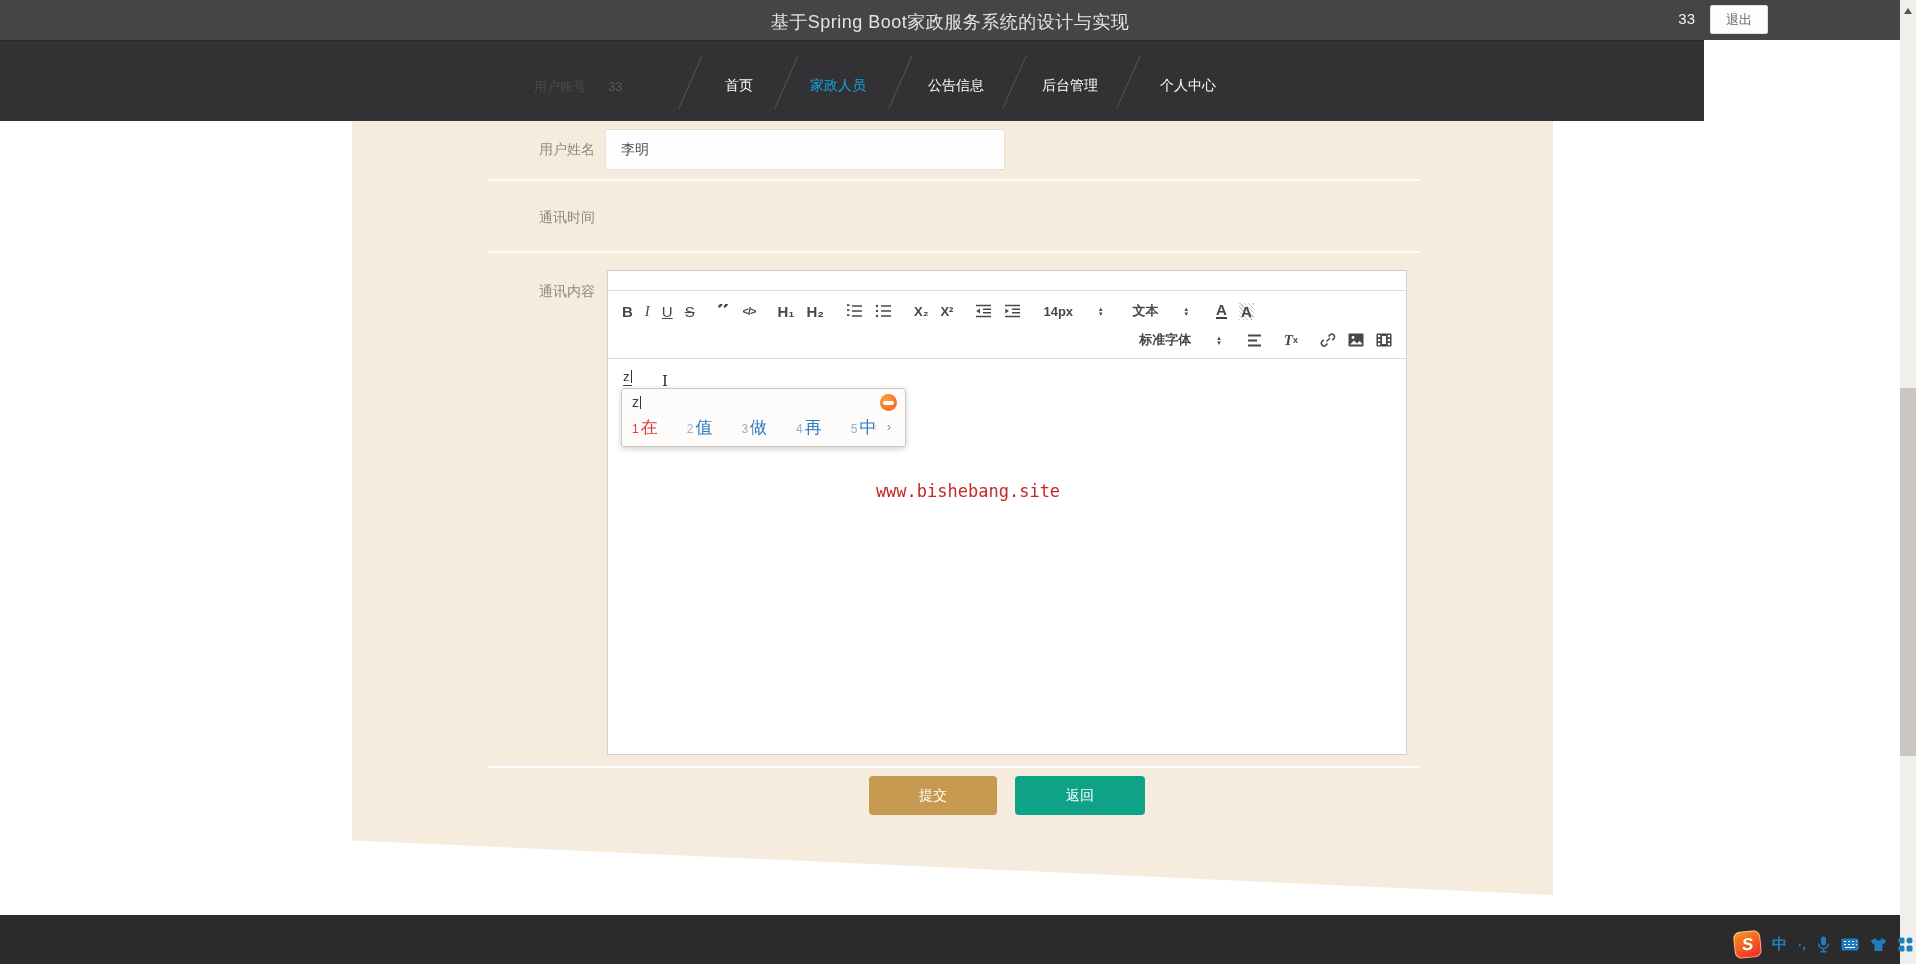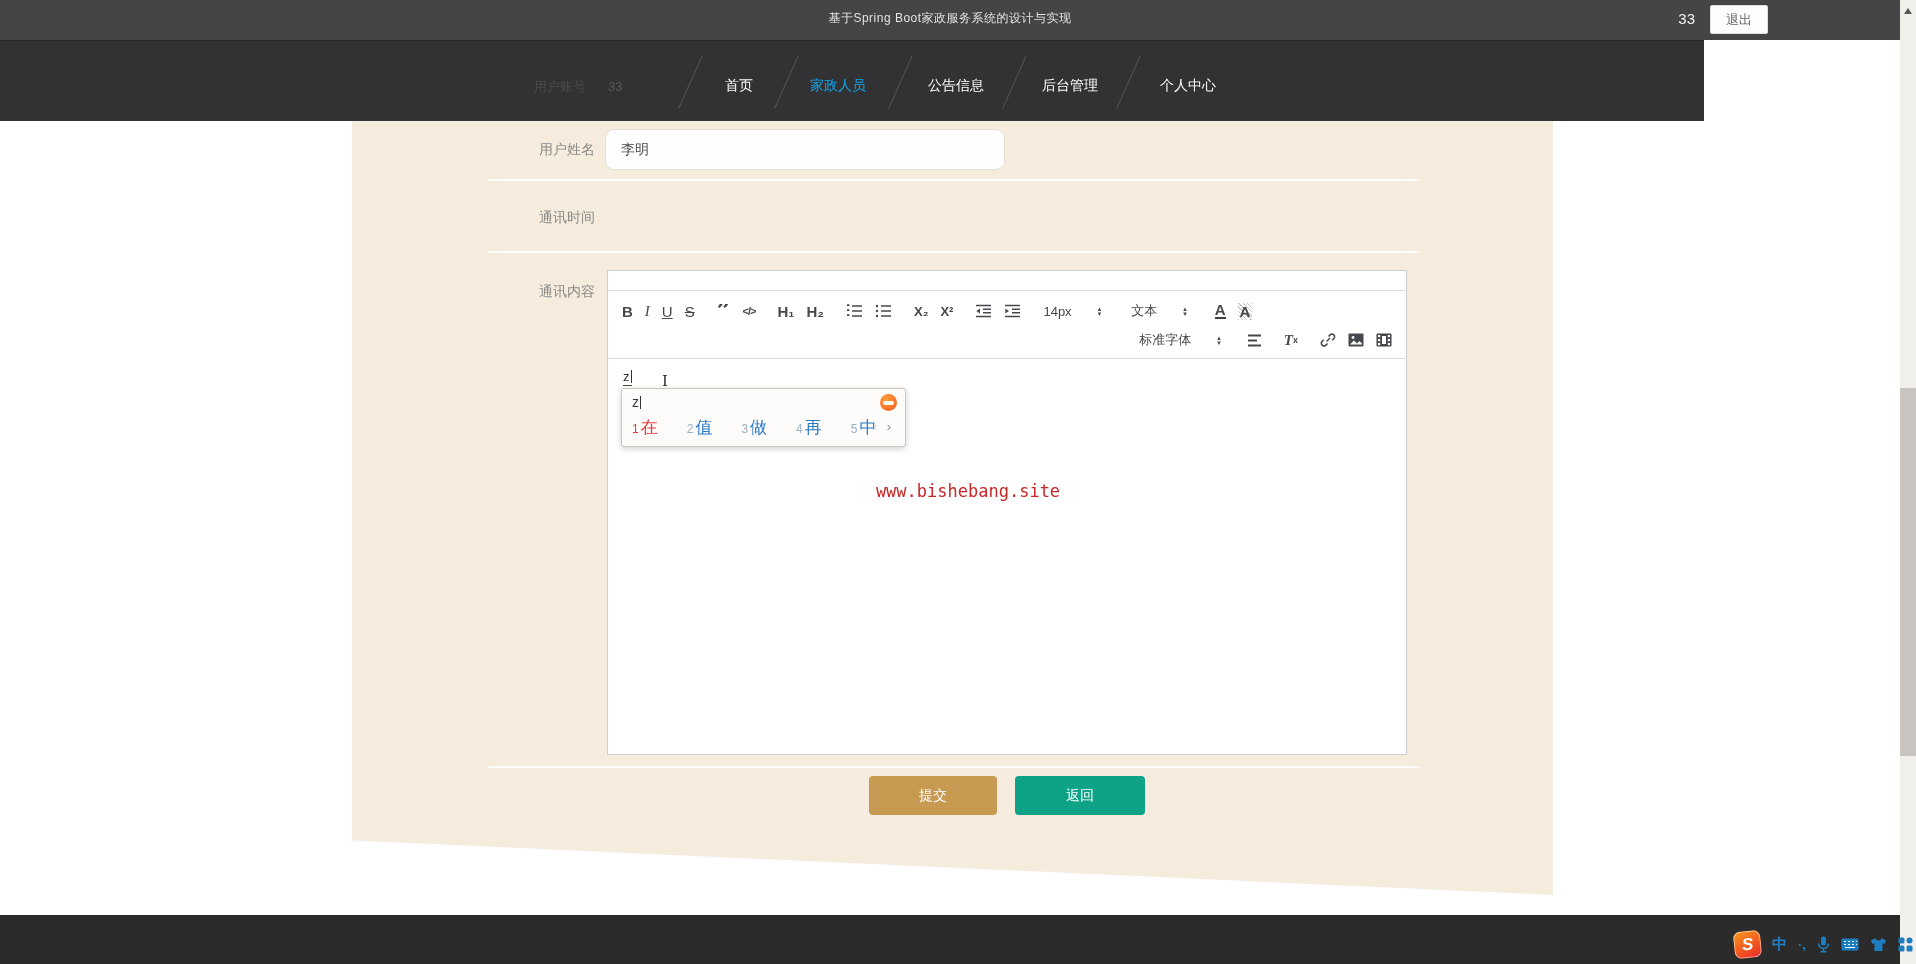--- a/index.html
+++ b/index.html
@@ -3,21 +3,21 @@
 <meta charset="utf-8">
 <style>
   * { margin:0; padding:0; box-sizing:border-box; }
   html,body { width:1916px; height:964px; overflow:hidden; background:#fff;
     font-family:"Liberation Sans","DejaVu Sans",sans-serif; }
   .stage { position:relative; width:1916px; height:964px; background:#fff; }
 
   
   .topbar { position:absolute; left:0; top:0; width:1900px; height:40px; background:#454446; z-index:4; }
   .topbar .title { position:absolute; left:0; right:0; top:10px; text-align:center;
-    color:#e3e3e3; font-size:12px; letter-spacing:.5px; }
+    color:#e3e3e3; font-size:18px; letter-spacing:.5px; }
   .hdr-num { position:absolute; right:205px; top:10px; color:#f2f2f2; font-size:15px; }
   .logout { position:absolute; right:132px; top:5px; width:58px; height:29px; background:#fdfdfd;
     border:1px solid #e0e0e0; border-radius:2px; color:#666; font-size:13px; cursor:pointer; }
 
   
   .navbar { position:absolute; left:0; top:40px; width:1704px; height:81px; background:#323134;
     border-top:1px solid #2a292b; z-index:4; }
   .acct { position:absolute; left:534px; top:37px; font-size:13px; color:#4e4b47; }
   .acct-num { margin-left:22px; color:#5d5a55; }
   .nav-item { position:absolute; top:36px; font-size:14px; color:#fdfdfd; text-decoration:none; cursor:pointer; }
@@ -26,21 +26,21 @@
     transform:rotate(24deg); }
 
   
   .panel { position:absolute; left:352px; top:121px; width:1201px; height:712px; background:#f5ecde; z-index:3; }
   .panel::after { content:""; position:absolute; left:0; top:712px; width:100%; height:62px; background:#f5ecde;
     clip-path:polygon(0 0,100% 0,100% 100%,0 12%); }
   .sep { position:absolute; left:136px; width:932px; height:2px; background:rgba(255,255,255,.85); }
   .form-label { position:absolute; left:60px; width:183px; text-align:right; font-size:14px; color:#8b8b87; }
 
   .inp-name { position:absolute; left:253px; top:8px; width:400px; height:41px; background:#fefefe;
-    border:1px solid #e6e0d4; border-radius:9px; padding:16px 15px; font-size:14px; color:#4d4d4d;
+    border:1px solid #e6e0d4; border-radius:1px; padding:16px 15px; font-size:14px; color:#4d4d4d;
     font-family:"Liberation Sans","DejaVu Sans",sans-serif; }
   .inp-time { position:absolute; left:253px; top:76px; width:200px; height:41px; background:#fefefe;
     border:1px solid #e6e0d4; border-radius:4px; display:flex; align-items:center; gap:8px;
     padding:0 12px; font-size:13px; color:#8a8a8a; cursor:pointer; }
   .clock { width:13px; height:13px; border:1px solid #b5b5b5; border-radius:50%; position:relative; flex:0 0 13px; }
   .clock::after { content:""; position:absolute; left:5px; top:2px; width:1px; height:4px; background:#b5b5b5; }
   .clock::before { content:""; position:absolute; left:5px; top:5px; width:3px; height:1px; background:#b5b5b5; }
 
   
   .editor { position:absolute; left:255px; top:149px; width:800px; height:485px; background:#fff;
@@ -53,21 +53,21 @@
   .g { margin-left:12px; }
   .gg { margin-left:22px; }
   .tb.b { font-weight:bold; }
   .tb.i { font-style:italic; font-family:"Liberation Serif","DejaVu Serif",serif; }
   .tb.u { text-decoration:underline; }
   .tb.s { text-decoration:line-through; }
   .tb.quote { font-family:"DejaVu Serif",serif; font-weight:bold; font-size:24px; line-height:10px; height:14px; overflow:hidden; }
   .tb.code { font-size:11px; font-weight:bold; letter-spacing:-1px; }
   .tb.hx { font-weight:bold; font-size:15px; }
   .tb.xx { font-size:13px; font-weight:bold; }
-  .sel { display:inline-flex; align-items:center; gap:26px; font-size:13px; color:#45494d; cursor:pointer; }
+  .sel { display:inline-flex; align-items:center; gap:26px; font-size:13px; color:#45494d; cursor:pointer;font-weight:bold; }
   .ud { display:inline-flex; flex-direction:column; line-height:5px; font-size:7px; color:#45494d; font-style:normal; }
   .tb.colA { font-weight:bold; border-bottom:2px solid #3c4043; line-height:14px; }
   .tb.bgA { font-weight:bold; padding:0 2px;
     background:repeating-linear-gradient(45deg,#c9c9c9 0 1px,transparent 1px 3px); }
   .tb.clear i { font-style:italic; font-family:"Liberation Serif",serif; font-weight:bold; font-size:15px; }
   .tb.clear sub { font-size:9px; font-weight:bold; }
   .tb svg { display:block; }
 
   .ed-body { position:relative; height:398px; cursor:text; }
   .comp { position:absolute; left:15px; top:10px; font-size:13px; color:#333;

